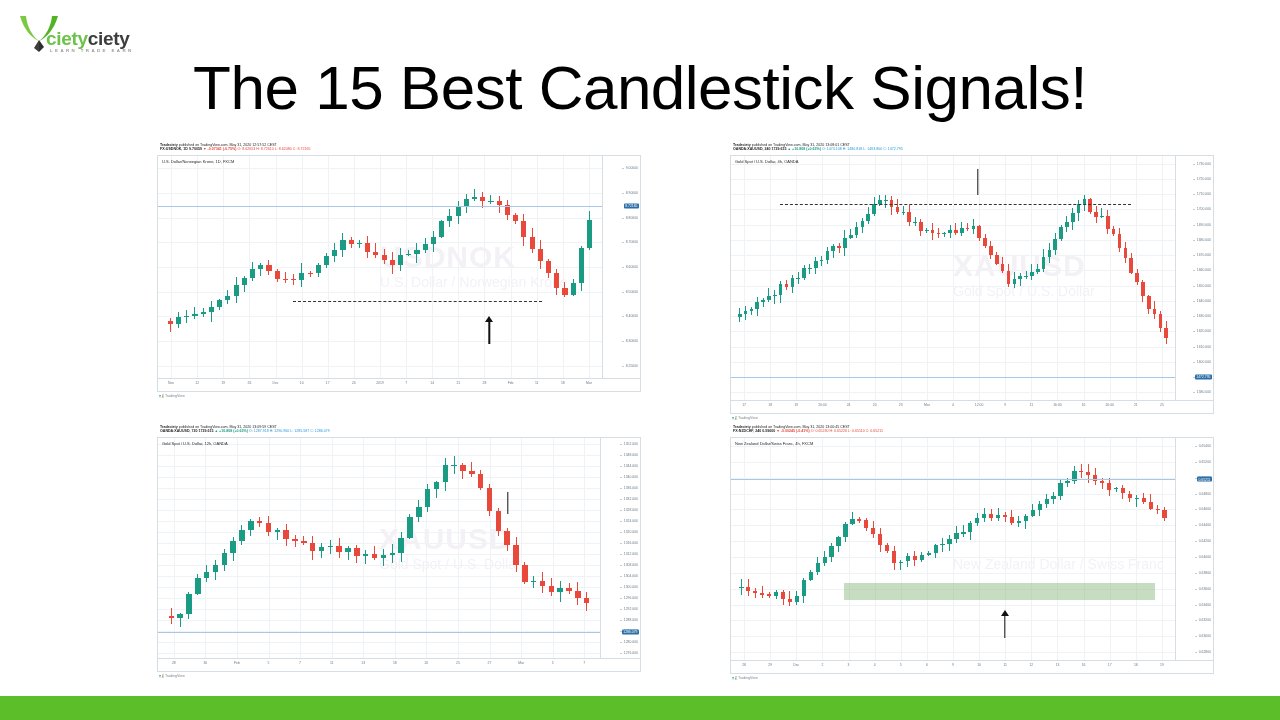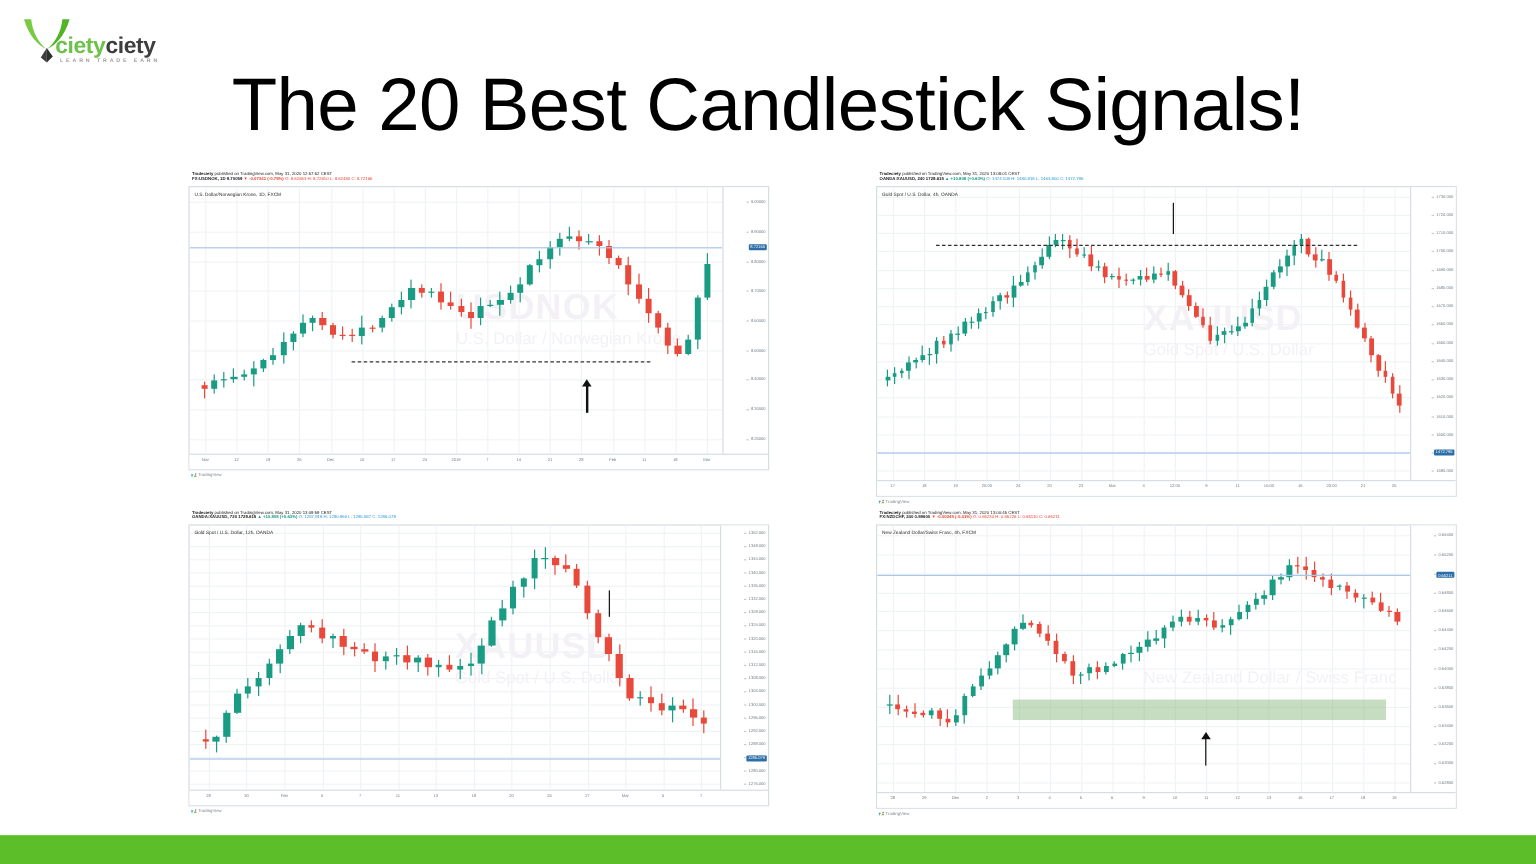--- a/index.html
+++ b/index.html
@@ -101,21 +101,21 @@
     <svg class="logo-mark" viewBox="0 0 42 40">
       <path d="M2 2 C 6 16, 14 24, 21 27 C 14 22, 9 12, 8 2 Z" fill="#7ac943"></path>
       <path d="M40 2 C 36 16, 28 24, 21 27 C 28 22, 33 12, 34 2 Z" fill="#52b324"></path>
       <path d="M21 26 L21 38 L16 34 Z" fill="#3d3d3d"></path>
       <path d="M21 26 L21 38 L26 33 Z" fill="#2f2f2f"></path>
     </svg>
     <div class="logo-text"><span class="lt-green">ciety</span><span class="lt-dark">ciety</span></div>
     <div class="logo-tag">LEARN   TRADE   EARN</div>
   </div>
 
-  <h1 class="slide-title">The 20 Best Candlestick Signals!</h1>
+  <h1 class="slide-title">The 15 Best Candlestick Signals!</h1>
 
   <div id="charts-layer">
       <div class="chart-card" style="left: 157px; top: 142px; width: 484px; height: 250px;">
         <div class="chart-head">
           <div class="ch-line"><span class="b">Tradeciety</span> published on TradingView.com, May 31, 2020 12:57:52 CEST</div>
           <div class="ch-line"><span class="b">FX:USDNOK, 1D</span> <span class="b">9.70059</span> <span class="b ch-dn">▼</span> <span class="b ch-dn">-0.07341 (-0.75%)</span>  <span class="ch-ohlc-red">O: 8.62653  H: 8.72610  L: 8.62480  C: 8.72165</span></div>
         </div>
         <div class="chart-body" style="position: absolute; left: 0px; top: 13px; width: 484px; height: 237px;">
           <div class="pane" style="width: 444px; height: 222px; right: auto; bottom: auto;">
             <div class="grid-h" style="top: 12.3333px;"></div>

